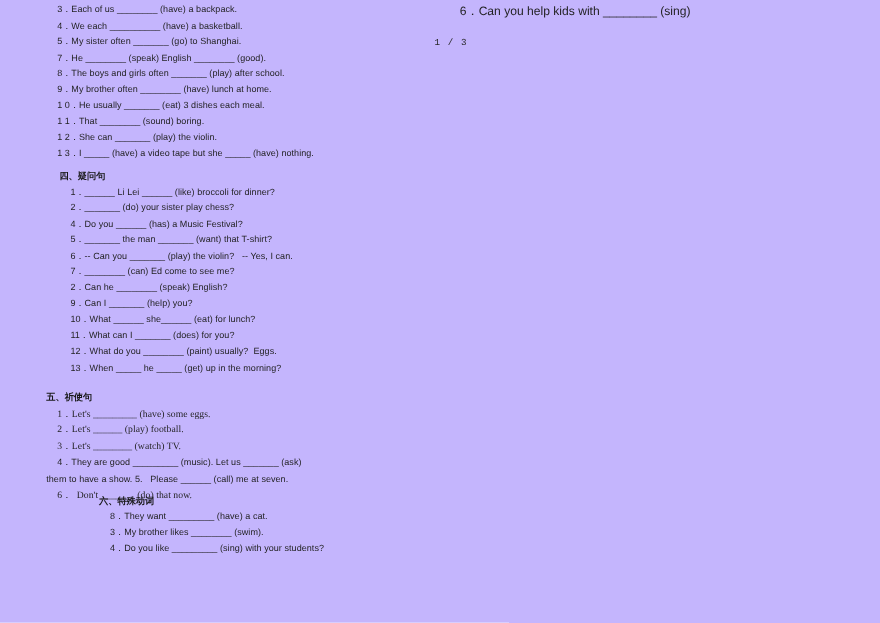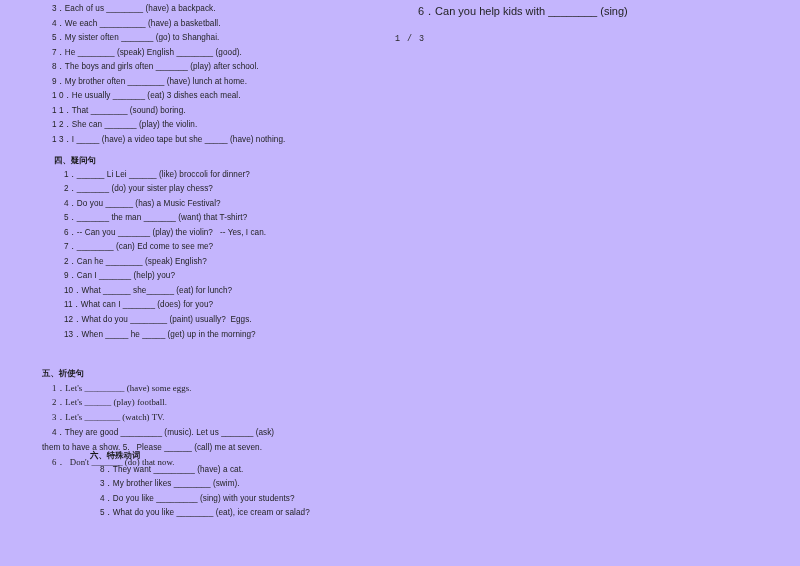--- a/index.html
+++ b/index.html
@@ -64,21 +64,21 @@
 
   .serif {
     font-family: "Liberation Serif", serif;
     font-size: 8.8px;
   }
 
   .gap { height: 2px; }
 
   .blk-2 { position: absolute; left: 0; top: 2px;   width: 390px; }
   .blk-4 { position: absolute; left: 12px; top: 153px; width: 390px; }
-  .blk-5 { position: absolute; left: 0; top: 354px; width: 390px; margin-top: 12px; }
+  .blk-5 { position: absolute; left: 0; top: 354px; width: 390px; }
   .blk-6 { position: absolute; left: 0; top: 448px; width: 390px; padding-left: 48px; }
 
   .r-item {
     position: absolute;
     left: 28px;
     top: 4px;
     font-size: 11px;
     line-height: 14.55px;
     white-space: pre;
     color: #1f1f1f;
@@ -140,21 +140,20 @@
       <div class="line ind">4．They are good _________ (music). Let us _______ (ask)</div>
       <div class="line ind-wrap">them to have a show. 5.   Please ______ (call) me at seven.</div>
       <div class="line ind serif">6．  Don't _______ (do) that now.</div>
     </div>
 
     <div class="blk-6">
       <div class="heading">六、特殊动词</div>
       <div class="line ind">8．They want _________ (have) a cat.</div>
       <div class="line ind">3．My brother likes ________ (swim).</div>
       <div class="line ind">4．Do you like _________ (sing) with your students?</div>
-      <div class="line ind">5．What do you like ________ (eat), ice cream or salad?</div>
     </div>
 
   </div>
 
   <div class="col-right">
     <div class="r-item">6．Can you help kids with ________ (sing)</div>
     <div class="pager">1 / 3</div>
   </div>
 
 </div>

